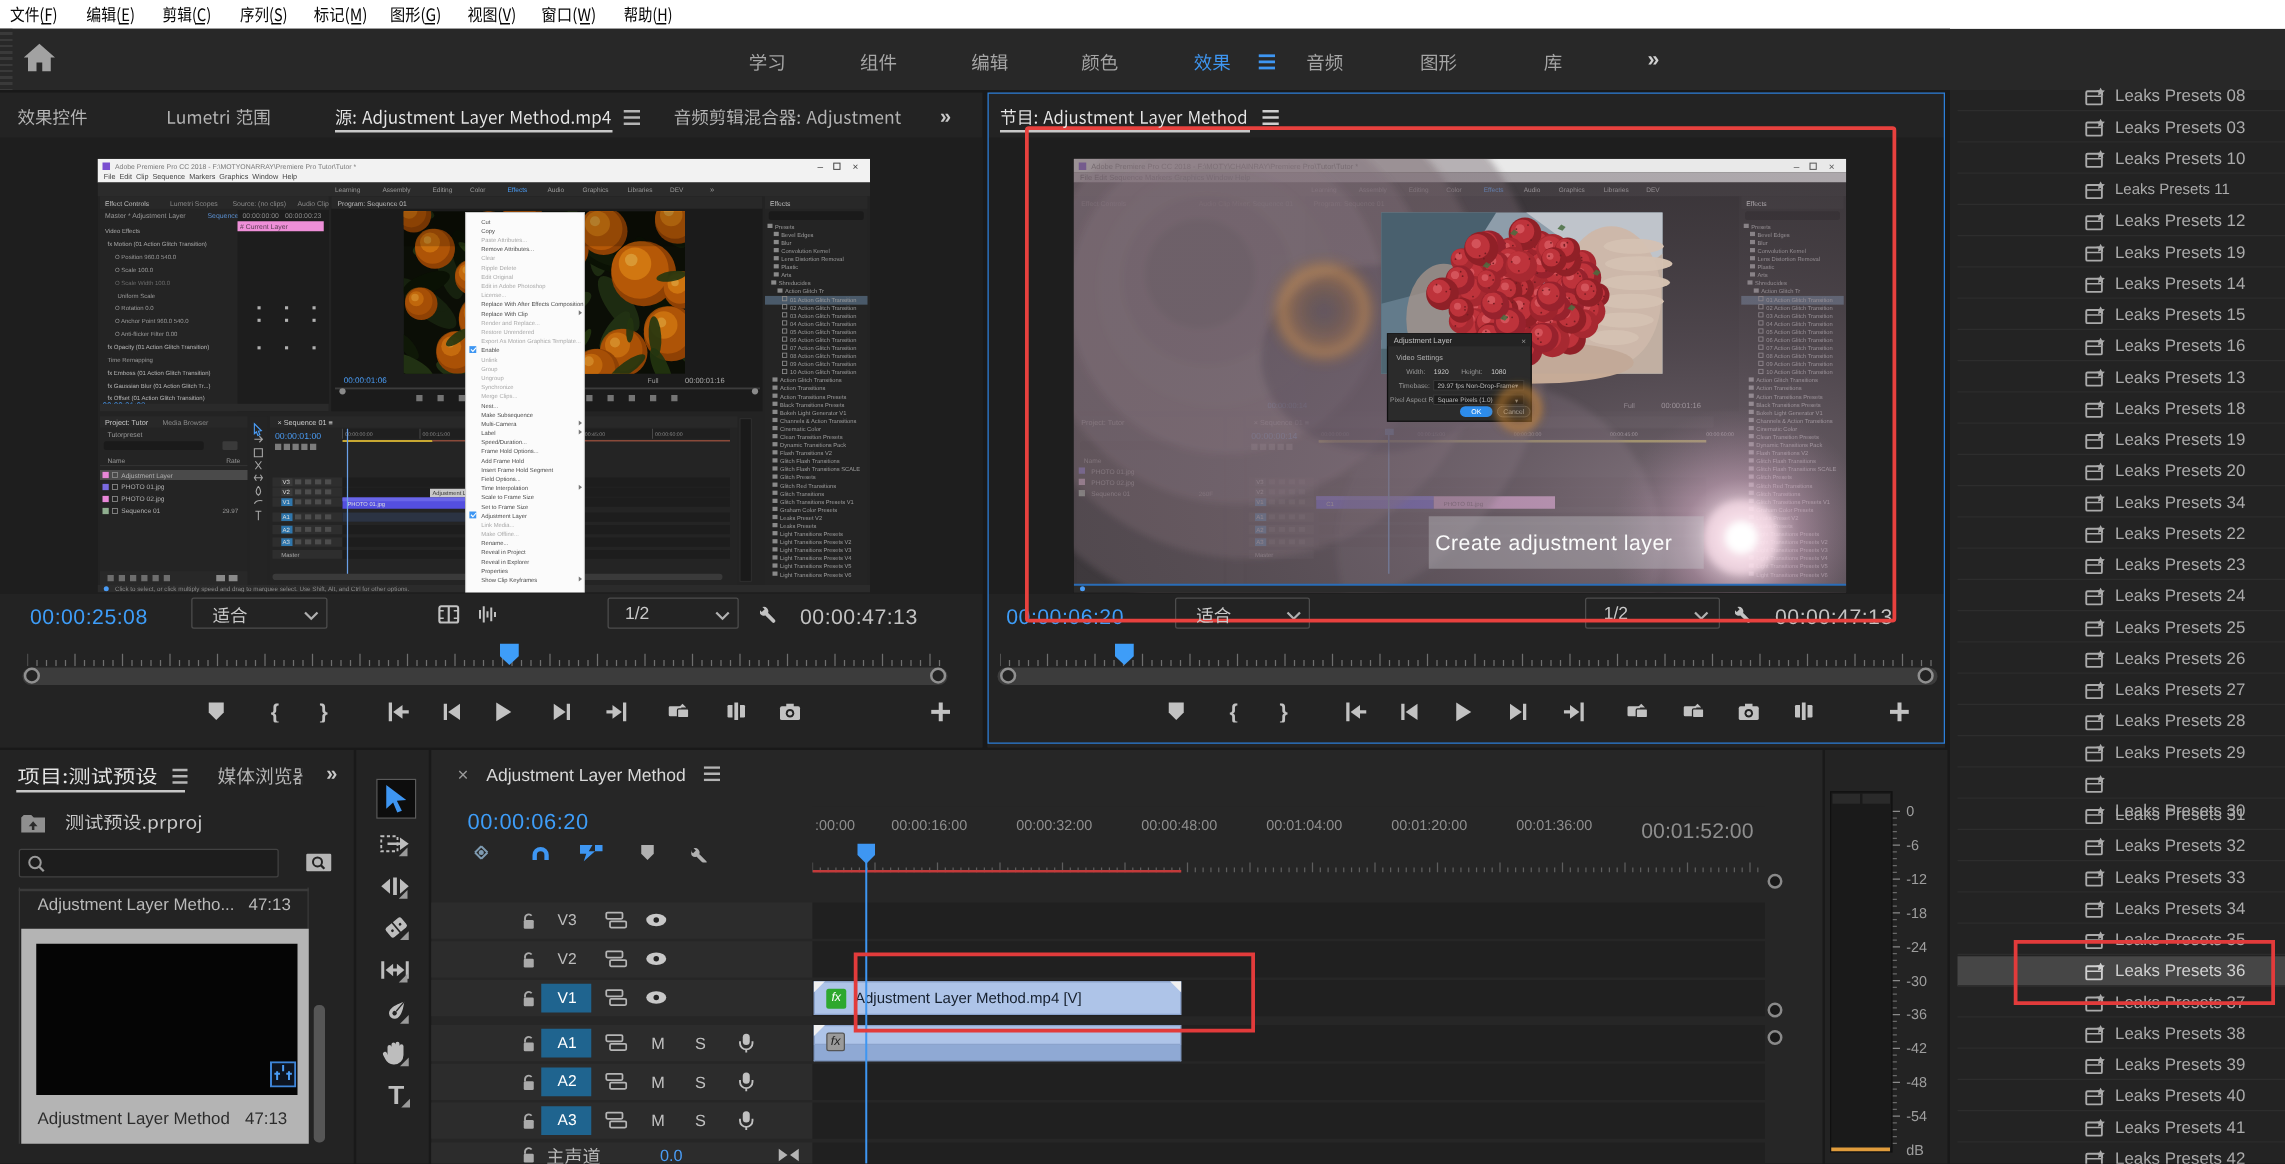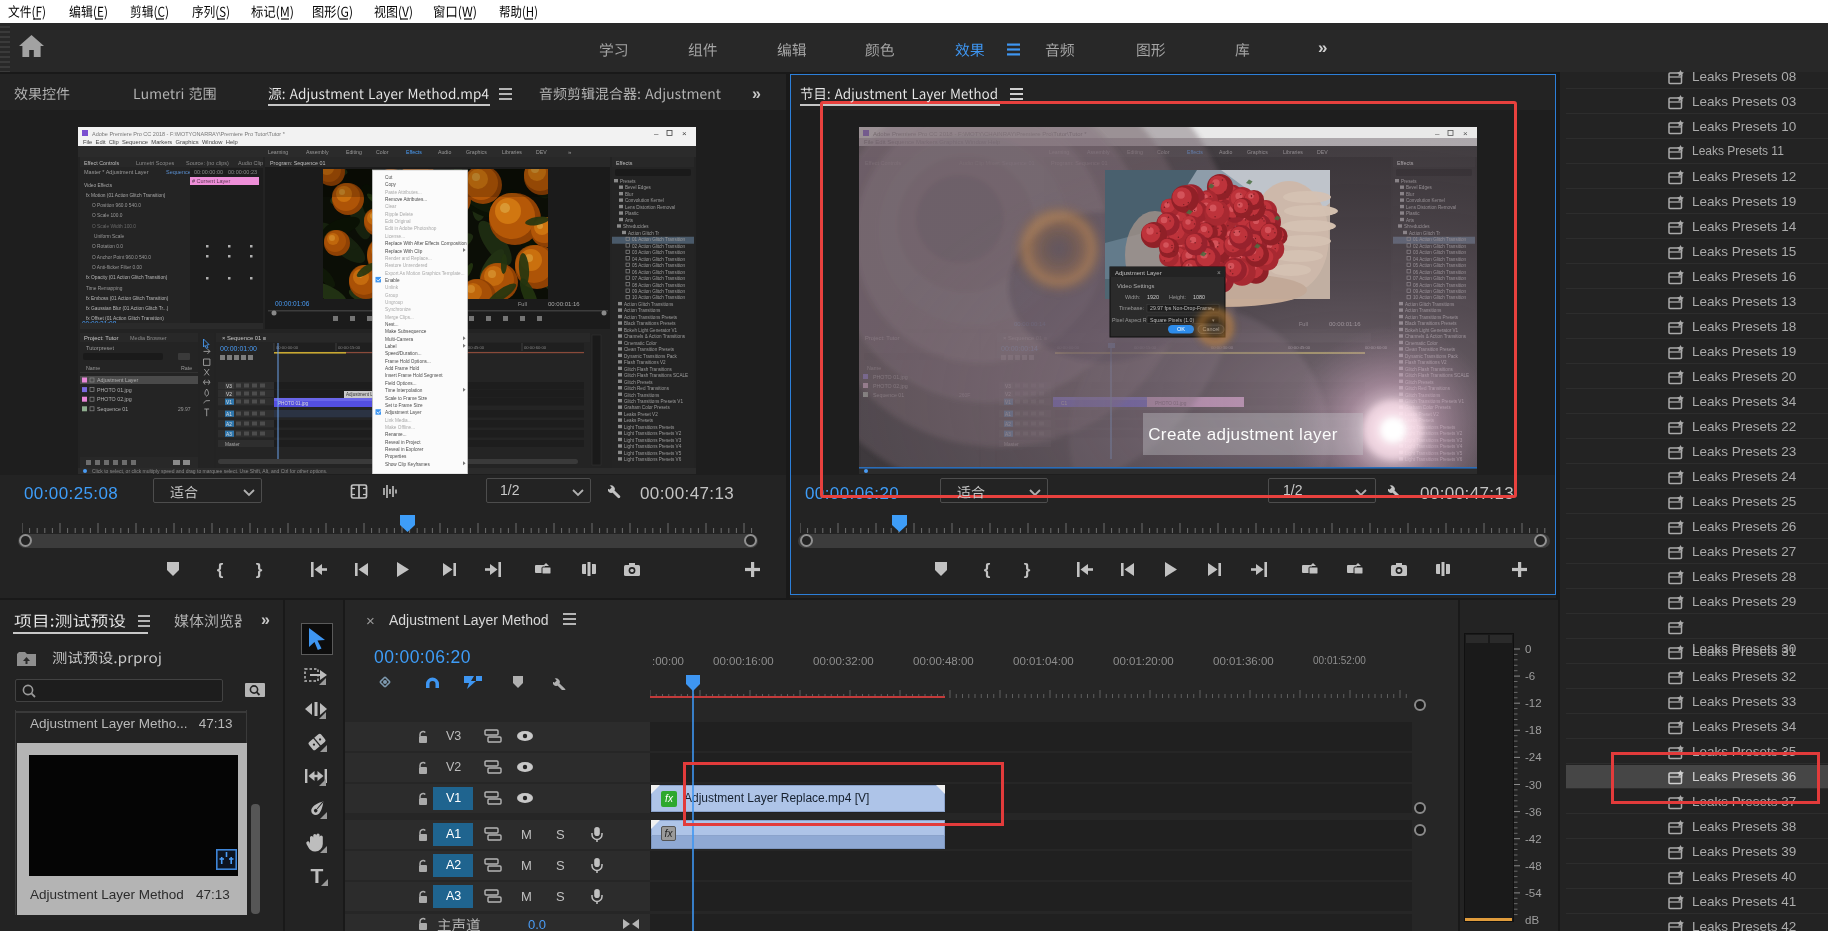--- a/index.html
+++ b/index.html
@@ -754,21 +754,21 @@
     </g>
   </svg>
 <div class="abs" style="left:650px;top:645px;width:762px;height:55px;background:#262626"></div>
 <div class="abs" style="left:652px;top:655px;color:#8e8e8e;font-size:11.5px">:00:00</div>
 <div class="abs" style="left:713px;top:655px;color:#8e8e8e;font-size:11.5px">00:00:16:00</div>
 <div class="abs" style="left:813px;top:655px;color:#8e8e8e;font-size:11.5px">00:00:32:00</div>
 <div class="abs" style="left:913px;top:655px;color:#8e8e8e;font-size:11.5px">00:00:48:00</div>
 <div class="abs" style="left:1013px;top:655px;color:#8e8e8e;font-size:11.5px">00:01:04:00</div>
 <div class="abs" style="left:1113px;top:655px;color:#8e8e8e;font-size:11.5px">00:01:20:00</div>
 <div class="abs" style="left:1213px;top:655px;color:#8e8e8e;font-size:11.5px">00:01:36:00</div>
-<div class="abs" style="left:1313px;top:655px;color:#8e8e8e;font-size:10px">00:01:52:00</div>
+<div class="abs" style="left:1313px;top:655px;color:#8e8e8e;font-size:17px">00:01:52:00</div>
 <svg class="abs" style="left:650px;top:672px" width="762" height="26">
     <line x1="0.00" y1="26" x2="0.00" y2="18" stroke="#5e5e5e"></line>
     <line x1="6.25" y1="26" x2="6.25" y2="22" stroke="#5e5e5e"></line>
     <line x1="12.50" y1="26" x2="12.50" y2="22" stroke="#5e5e5e"></line>
     <line x1="18.75" y1="26" x2="18.75" y2="22" stroke="#5e5e5e"></line>
     <line x1="25.00" y1="26" x2="25.00" y2="22" stroke="#5e5e5e"></line>
     <line x1="31.25" y1="26" x2="31.25" y2="22" stroke="#5e5e5e"></line>
     <line x1="37.50" y1="26" x2="37.50" y2="22" stroke="#5e5e5e"></line>
     <line x1="43.75" y1="26" x2="43.75" y2="22" stroke="#5e5e5e"></line>
     <line x1="50.00" y1="26" x2="50.00" y2="18" stroke="#5e5e5e"></line>
@@ -1004,21 +1004,21 @@
 <svg style="position:absolute;left:622px;top:918px" width="18" height="12" viewBox="0 0 18 12">
     <polygon points="1,1 8,6 1,11" fill="#b5b5b5"></polygon>
     <polygon points="17,1 10,6 17,11" fill="#b5b5b5"></polygon>
   </svg>
 <div class="abs" style="left:651px;top:785px;width:294px;height:27px;background:#aec4e8;border:1px solid #8ba3cc;z-index:20"></div>
 <svg class="abs" style="left:651px;top:785px;z-index:21" width="294" height="27">
     <polygon points="0,0 9,0 0,9" fill="#f0f0f0"></polygon>
     <polygon points="294,0 285,0 294,9" fill="#f0f0f0"></polygon>
   </svg>
 <div class="abs" style="left:661px;top:791px;width:16px;height:16px;background:#2ea82e;border-radius:2px;z-index:22;color:#fff;font-size:10px;font-style:italic;text-align:center;line-height:15px">fx</div>
-<div class="abs" style="left:684px;top:791px;color:#16202e;font-size:12px;z-index:22">Adjustment Layer Replace.mp4 [V]</div>
+<div class="abs" style="left:684px;top:791px;color:#16202e;font-size:12px;z-index:22">Adjustment Layer Method.mp4 [V]</div>
 <div class="abs" style="left:651px;top:820px;width:294px;height:16px;background:#aec4e8;border:1px solid #8ba3cc;z-index:20"></div>
 <div class="abs" style="left:651px;top:836px;width:294px;height:13px;background:#8fa9d4;border:1px solid #7e97c0;border-top:none;z-index:20"></div>
 <svg class="abs" style="left:651px;top:820px;z-index:21" width="294" height="16">
     <polygon points="0,0 9,0 0,9" fill="#f0f0f0"></polygon>
   </svg>
 <div class="abs" style="left:661px;top:826px;width:15px;height:15px;background:#9a9a9a;border:1px solid #555;border-radius:2px;z-index:22;color:#222;font-size:10px;font-style:italic;text-align:center;line-height:14px">fx</div>
 <div class="abs" style="left:683px;top:762px;width:321px;height:64px;border:3px solid #e23b3b;z-index:40"></div>
 <div class="circ" style="left:1414px;top:699px"></div>
 <div class="circ" style="left:1414px;top:802px"></div>
 <div class="circ" style="left:1414px;top:824px"></div>

